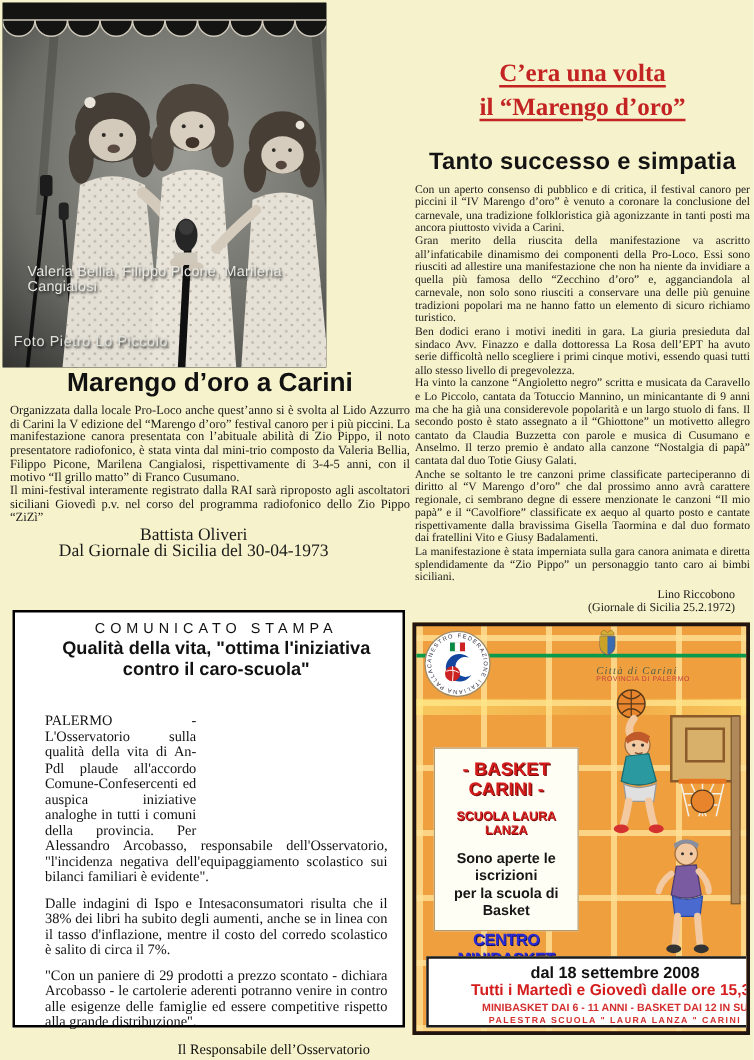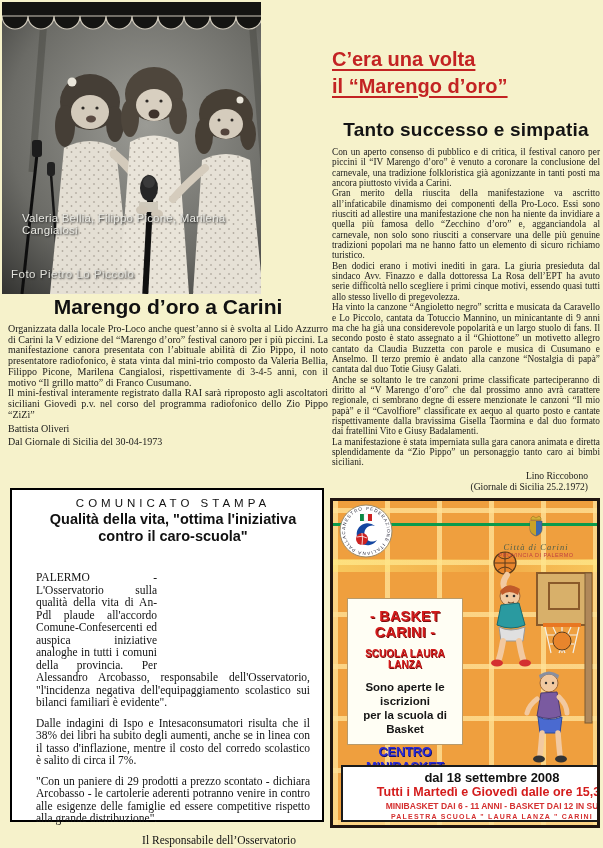--- a/index.html
+++ b/index.html
@@ -8,35 +8,35 @@
 
   
   .photo{position:absolute;left:2px;top:2px;width:259px;height:292px;background:#3a3a38;overflow:hidden;}
   .photo-caption{position:absolute;left:20px;top:210px;right:6px;font-family:"Liberation Sans",sans-serif;
     font-size:11.5px;color:#e8e8e2;text-shadow:1px 1px 2px #222;letter-spacing:.2px;}
   .photo-credit{position:absolute;left:9px;top:266px;font-family:"Liberation Sans",sans-serif;
     font-size:11.5px;color:#e0e0da;text-shadow:1px 1px 2px #222;letter-spacing:.5px;}
 
   
   .rc{position:absolute;left:332px;top:46px;width:268px;}
-  .rc-title{font-family:Liberation Sans, sans-serif;font-weight:bold;font-size:20px;line-height:27px;
-    color:#c32323;}
+  .rc-title{font-family:Liberation Serif, serif;font-weight:bold;font-size:20px;line-height:27px;
+    color:#c32323;text-align:center;}
   .rc-title span{text-decoration:underline;text-decoration-thickness:2px;text-underline-offset:3px;}
   .rc-sub{margin-top:19px;font-family:"Liberation Sans",sans-serif;font-weight:bold;font-size:19px;
     color:#141414;text-align:center;letter-spacing:.2px;}
   .rc-body{margin-top:6px;font-size:9.3px;line-height:10.35px;text-align:justify;color:#1a1a1a;}
   .rc-body p{margin:0;}
   .rc-sig{margin-top:2px;text-align:right;padding-right:12px;font-size:9.6px;line-height:11.5px;color:#1a1a1a;}
 
   
   .la{position:absolute;left:8px;top:295px;width:320px;}
   .la-title{font-family:"Liberation Sans",sans-serif;font-weight:bold;font-size:21px;color:#111;text-align:center;}
   .la-body{margin-top:5px;font-size:10px;line-height:10.7px;text-align:justify;color:#1a1a1a;}
   .la-body p{margin:0;}
-  .la-sig{margin-top:3px;text-align:left;padding-right:26px;font-size:10px;line-height:12.5px;color:#1a1a1a;}
+  .la-sig{margin-top:3px;text-align:center;padding-right:26px;font-size:14px;line-height:12.5px;color:#1a1a1a;}
 
   
   .press{position:absolute;left:10px;top:488px;width:314px;height:334px;background:#fff;
     border:2px solid #000;box-sizing:border-box;padding:7px 12px 0 24px;}
   .pr-kicker{font-family:"Liberation Sans",sans-serif;font-size:11.5px;letter-spacing:4px;
     text-align:center;color:#111;}
   .pr-title{font-family:"Liberation Sans",sans-serif;font-weight:bold;font-size:14.5px;line-height:17px;
     text-align:center;color:#111;margin-top:2px;}
   .pr-body{margin-top:26px;font-size:11.5px;line-height:12.5px;text-align:justify;color:#111;}
   .pr-body p{margin:0 0 8px 0;}
@@ -46,21 +46,21 @@
 
   
   .ad{position:absolute;left:330px;top:498px;width:270px;height:330px;box-sizing:border-box;
     border:3px solid #201510;overflow:hidden;
     background:
       repeating-linear-gradient(90deg, rgba(255,225,150,.8) 0 5px, transparent 5px 52px),
       repeating-linear-gradient(0deg, rgba(255,225,150,.8) 0 5px, transparent 5px 52px),
       #ef9f3e;}
   .ad-greenline{position:absolute;left:0;right:0;top:22px;height:3px;background:#0a9a4c;}
   .ad-fip{position:absolute;left:6px;top:3px;width:54px;height:54px;z-index:3;}
-  .ad-emblem{position:absolute;right:2px;top:14px;width:118px;text-align:center;z-index:3;}
+  .ad-emblem{position:absolute;right:2px;top:2px;width:118px;z-index:3;}
   .ad-city{font-family:"Liberation Serif",serif;font-style:italic;font-size:8.5px;letter-spacing:1px;
     color:#4e5e4a;margin-top:1px;}
   .ad-prov{font-family:"Liberation Sans",sans-serif;font-size:5.5px;letter-spacing:.5px;color:#c04040;}
   .ad-watermark{position:absolute;left:0;right:0;top:58px;height:13px;
     background:linear-gradient(90deg,rgba(255,235,120,.55),rgba(255,235,120,.15) 60%,rgba(255,235,120,.5));}
   .ad-box1{position:absolute;left:14px;top:97px;width:116px;height:147px;background:#fffef4;
     border:1px solid #b89a6a;box-sizing:border-box;text-align:center;padding-top:9px;z-index:4;}
   .b1-club{font-family:"Liberation Sans",sans-serif;font-weight:bold;font-size:14.5px;color:#d41c1c;
     text-shadow:1px 1px 0 #7a0c0c;letter-spacing:.2px;}
   .b1-school{font-family:"Liberation Sans",sans-serif;font-weight:bold;font-size:10px;color:#d41c1c;

